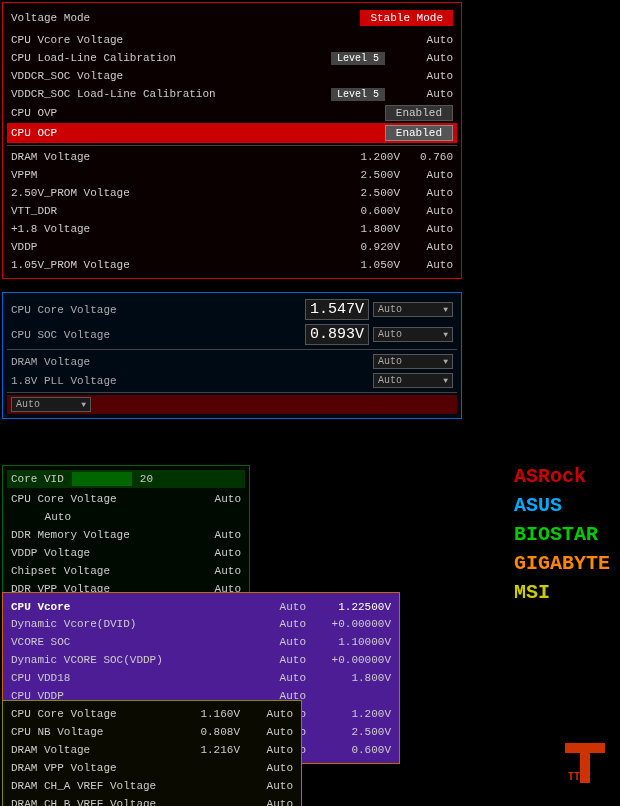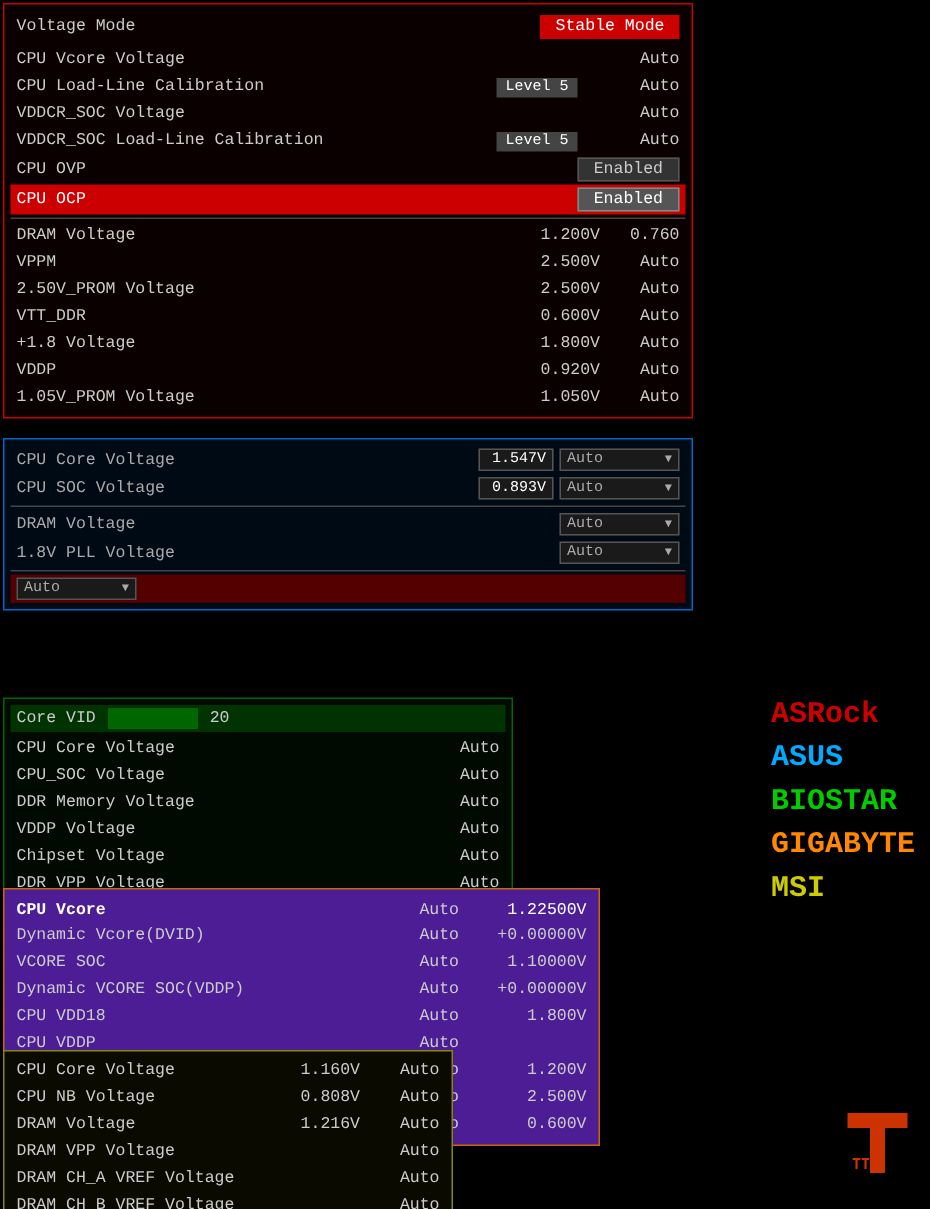--- a/index.html
+++ b/index.html
@@ -94,21 +94,21 @@
       background: #000a14;
     }
 
     .panel-blue .row-label { color: #aaa; }
 
     .input-box {
       background: #1a1a1a;
       border: 1px solid #555;
       color: #fff;
       padding: 1px 4px;
-      font-size: 10px;
+      font-size: 15px;
       min-width: 50px;
       text-align: right;
     }
 
     .dropdown-box {
       background: #1a1a1a;
       border: 1px solid #555;
       color: #aaa;
       padding: 1px 4px;
       font-size: 10px;
@@ -118,21 +118,21 @@
       align-items: center;
     }
 
     .dropdown-arrow { font-size: 8px; margin-left: 4px; }
 
     
     .panel-green {
       border-color: #006600;
       top: 465px;
       left: 2px;
-      width: 340px;
+      width: 248px;
       background: #000a00;
     }
 
     .core-vid-bar {
       background: #003300;
       display: flex;
       align-items: center;
       padding: 2px 4px;
       margin-bottom: 2px;
     }
@@ -370,21 +370,20 @@
   <div class="core-vid-bar">
     <span style="color:#ccc;margin-right:8px;">Core VID</span>
     <div class="core-vid-fill"></div>
     <span style="color:#ccc;">20</span>
   </div>
   <div class="row">
     <span class="row-label">CPU Core Voltage</span>
     <span class="row-value-auto">Auto</span>
   </div>
   <div class="row">
-    <span class="row-label">CPU_SOC Voltage</span>
     <span class="row-value-auto">Auto</span>
   </div>
   <div class="row">
     <span class="row-label">DDR Memory Voltage</span>
     <span class="row-value-auto">Auto</span>
   </div>
   <div class="row">
     <span class="row-label">VDDP Voltage</span>
     <span class="row-value-auto">Auto</span>
   </div>

